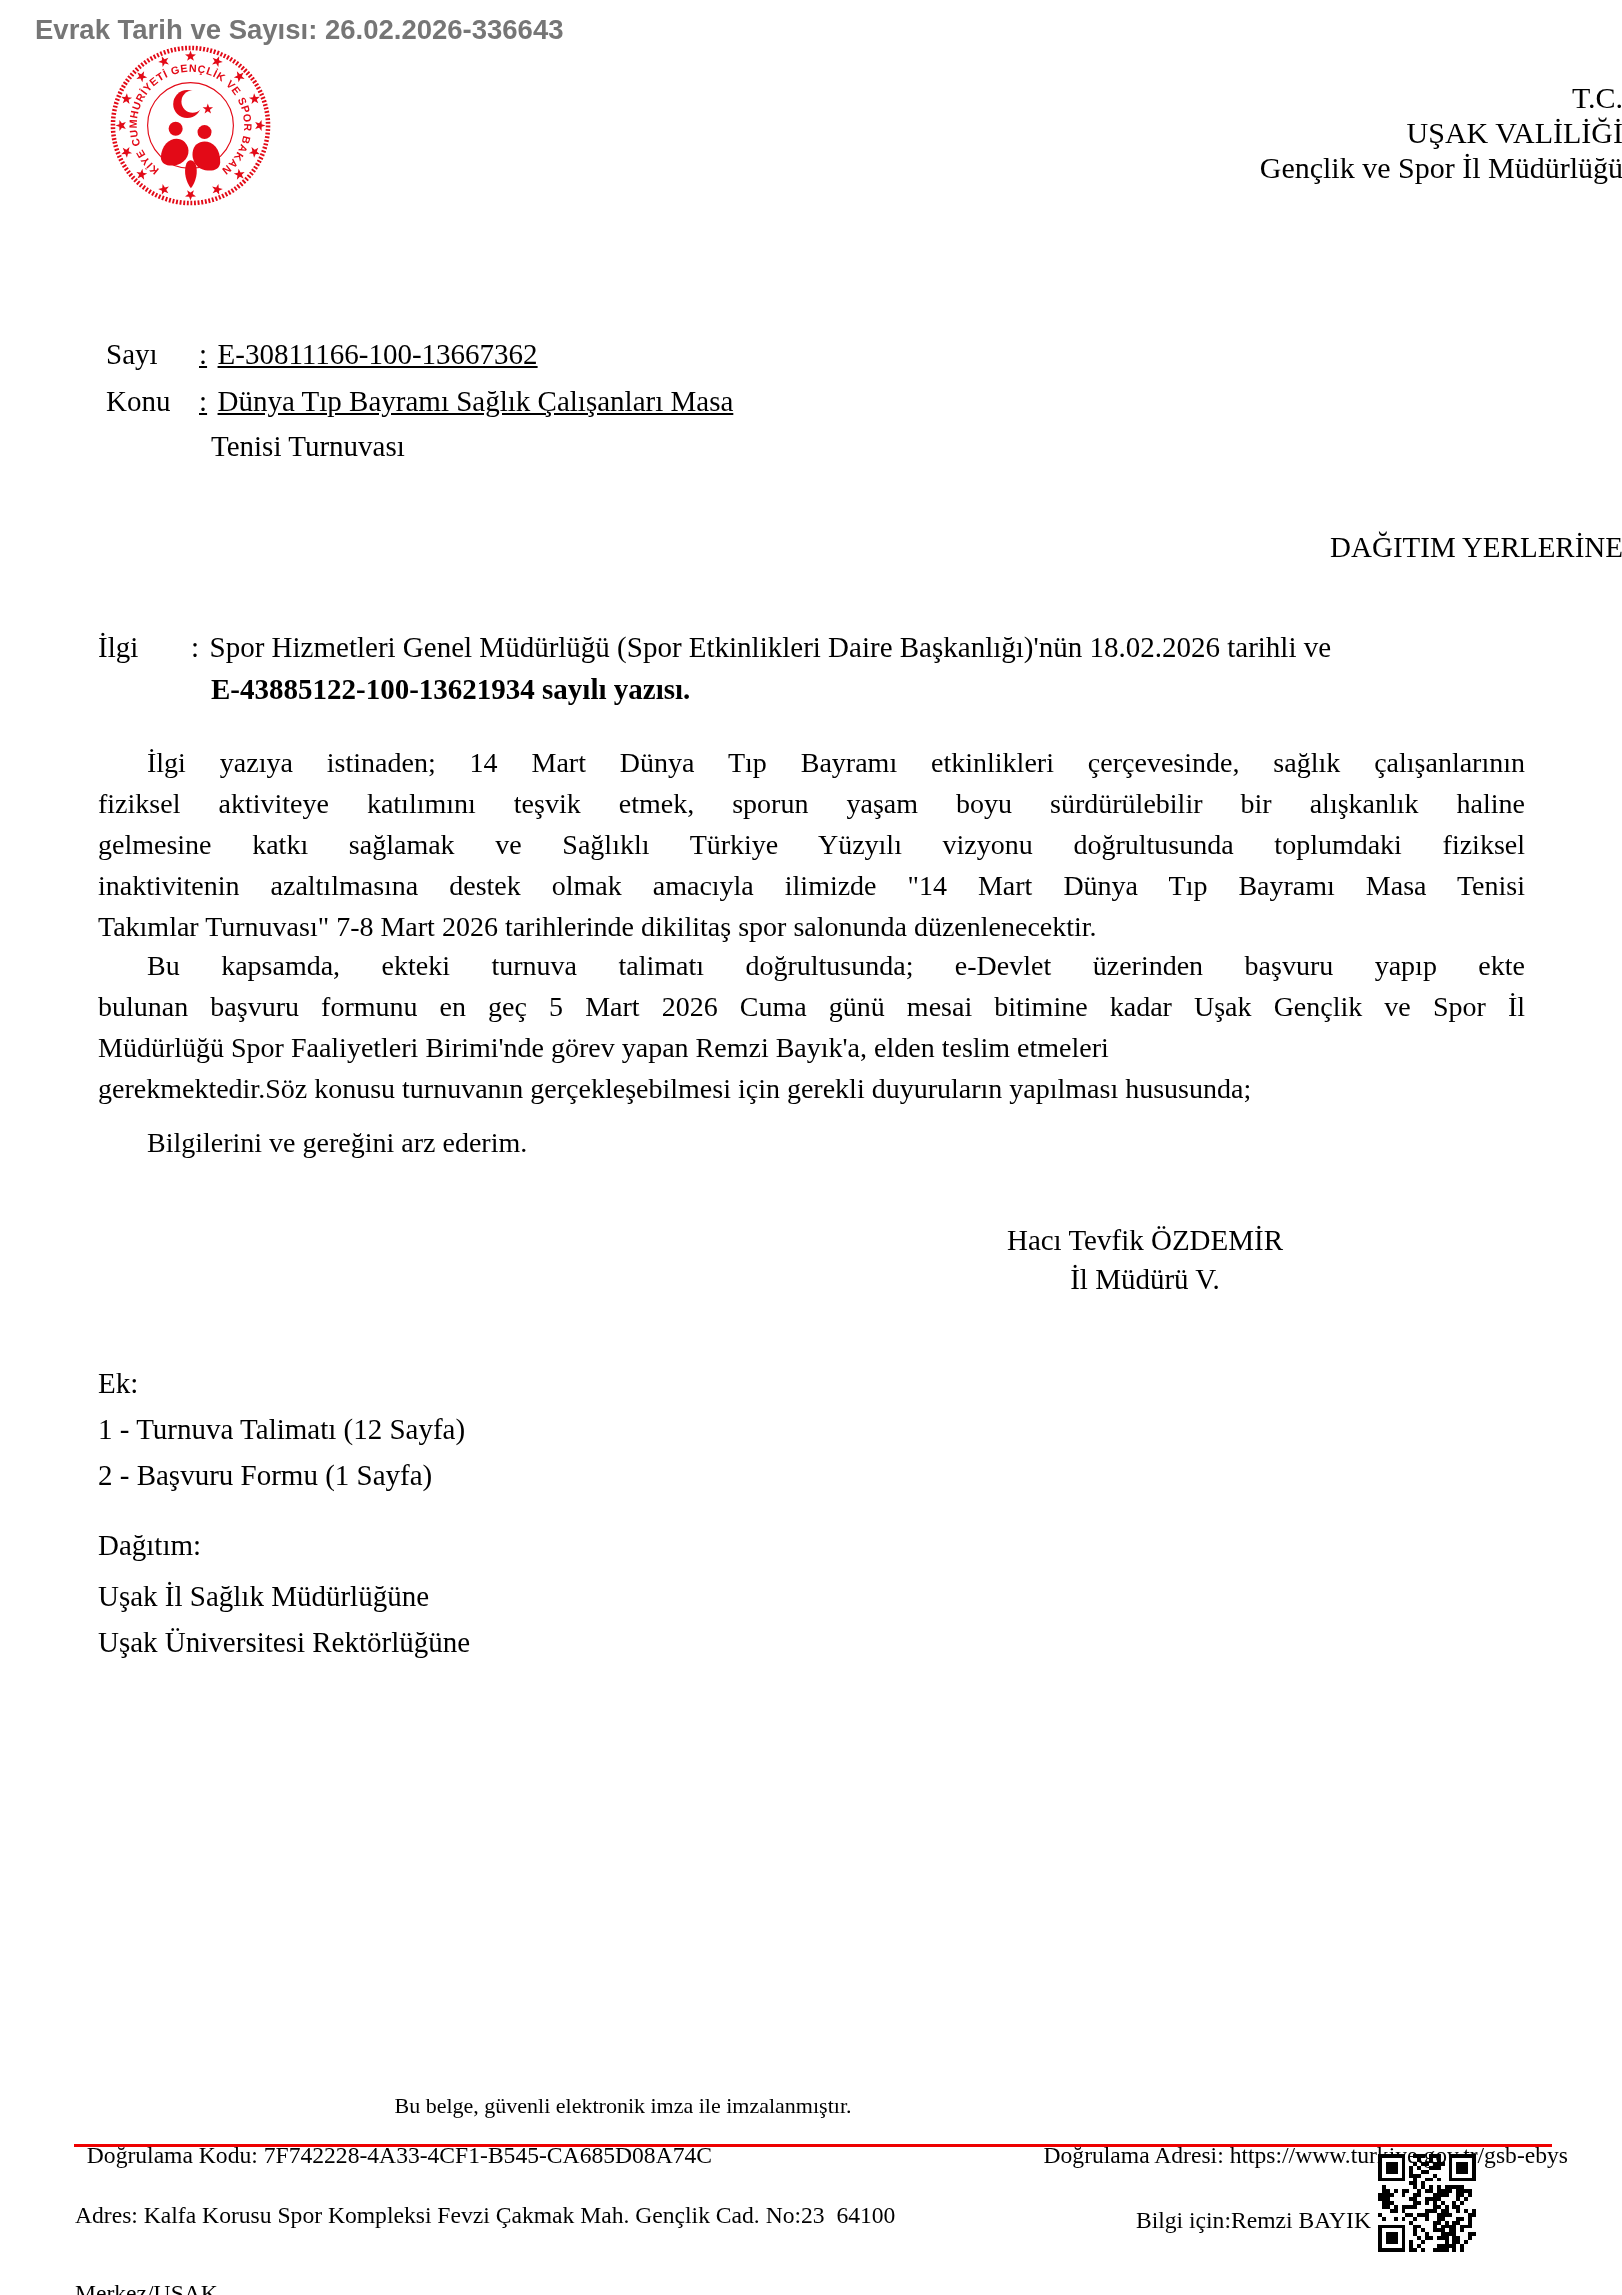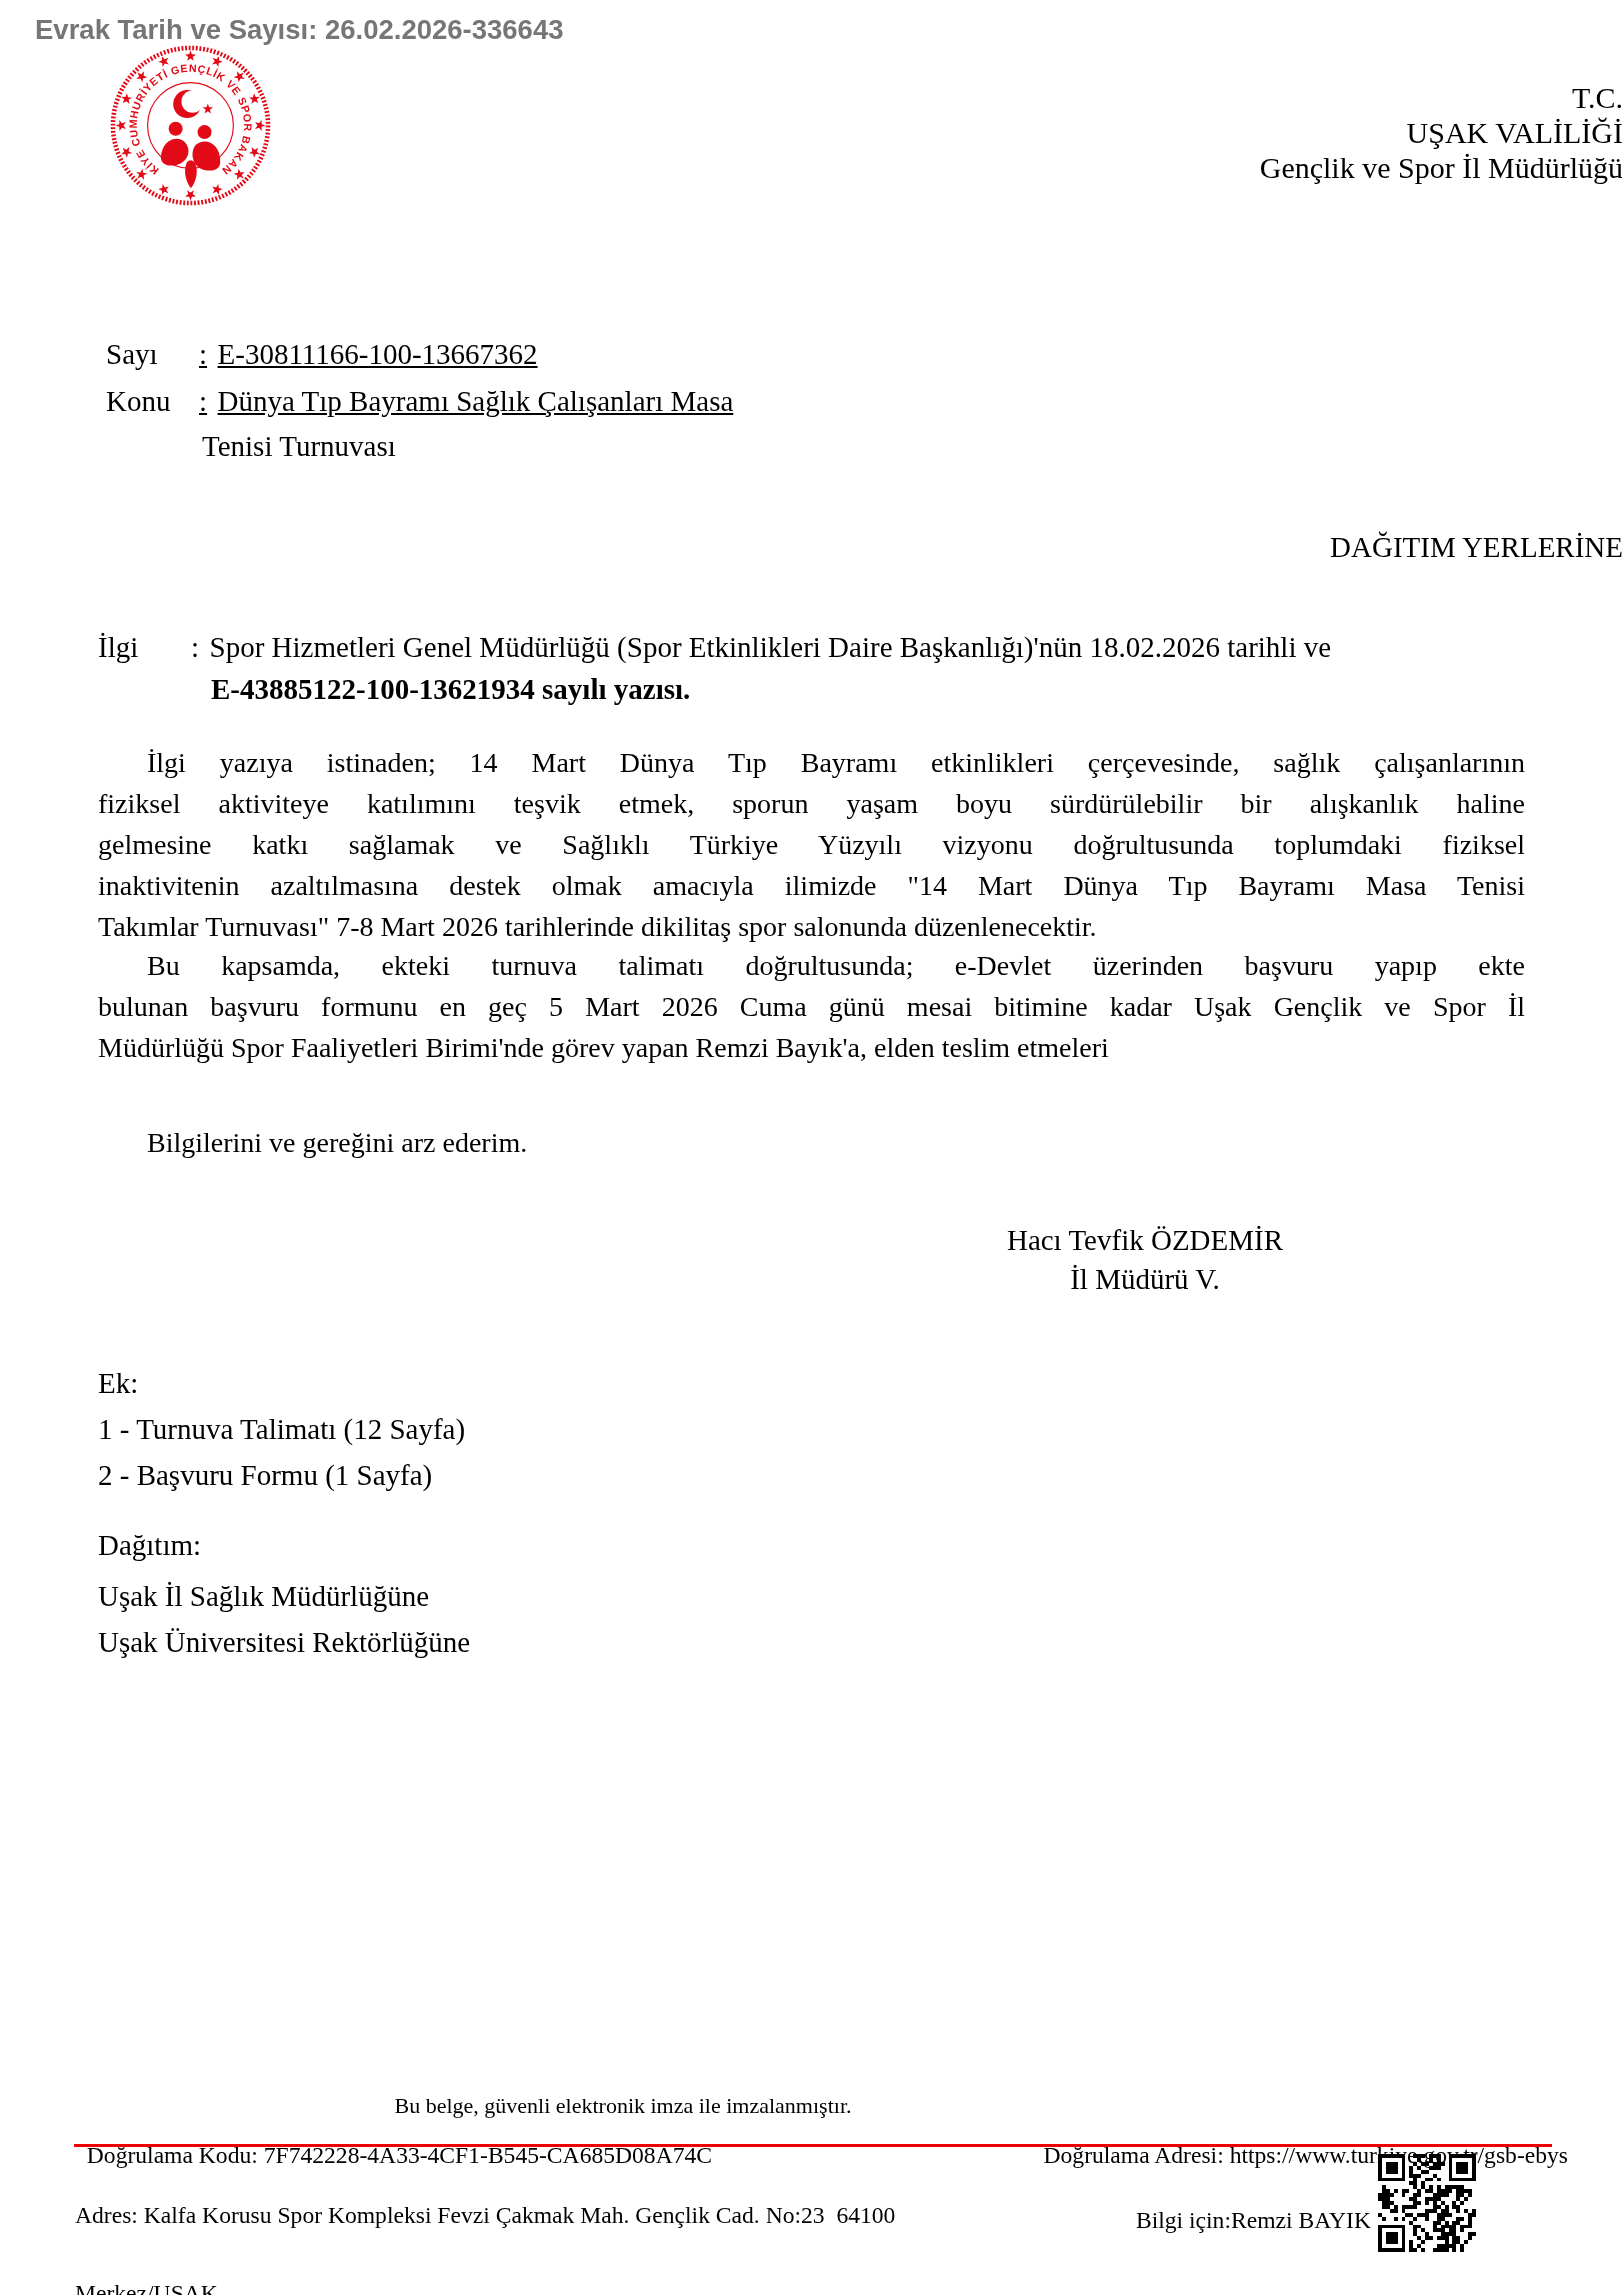--- a/index.html
+++ b/index.html
@@ -21,21 +21,21 @@
   #seal{left:108px;top:43px;width:165px;height:165px;}
 
   
   #letterhead{left:0;right:0;top:80px;text-align:right;font-size:30px;line-height:35px;}
 
   
   #meta{left:98px;top:338px;font-size:29px;}
   #meta .row{position:absolute;left:8px;white-space:nowrap;text-decoration:underline;}
   .lbl{display:inline-block;width:93px;}
   .val{margin-left:10.5px;}
-  #konu-line2{position:absolute;left:104px;top:92px;white-space:nowrap;}
+  #konu-line2{position:absolute;left:113px;top:92px;white-space:nowrap;}
 
   #recipient{left:0;right:0;top:531px;text-align:right;font-size:29px;}
 
   
   #ilgi{left:98px;top:631px;font-size:29px;}
   #ilgi .row{position:absolute;left:0;white-space:nowrap;}
   #ilgi-line2{position:absolute;left:113px;top:42px;white-space:nowrap;font-weight:bold;}
 
   
   .para{width:1427px;font-size:28px;line-height:41px;}
@@ -139,20 +139,21 @@
     <div class="line">İlgi yazıya istinaden; 14 Mart Dünya Tıp Bayramı etkinlikleri çerçevesinde, sağlık çalışanlarının</div>
     <div class="line">fiziksel aktiviteye katılımını teşvik etmek, sporun yaşam boyu sürdürülebilir bir alışkanlık haline</div>
     <div class="line">gelmesine katkı sağlamak ve Sağlıklı Türkiye Yüzyılı vizyonu doğrultusunda toplumdaki fiziksel</div>
     <div class="line">inaktivitenin azaltılmasına destek olmak amacıyla ilimizde "14 Mart Dünya Tıp Bayramı Masa Tenisi</div>
     <div class="line">Takımlar Turnuvası" 7-8 Mart 2026 tarihlerinde dikilitaş spor salonunda düzenlenecektir.</div>
   </div>
 <div class="abs para" id="para2">
     <div class="line">Bu kapsamda, ekteki turnuva talimatı doğrultusunda; e-Devlet üzerinden başvuru yapıp ekte</div>
     <div class="line">bulunan başvuru formunu en geç 5 Mart 2026 Cuma günü mesai bitimine kadar Uşak Gençlik ve Spor İl</div>
     <div class="line">Müdürlüğü Spor Faaliyetleri Birimi'nde görev yapan Remzi Bayık'a, elden teslim etmeleri</div>
+    <div class="line">gerekmektedir.Söz konusu turnuvanın gerçekleşebilmesi için gerekli duyuruların yapılması hususunda;</div>
   </div>
 <div class="abs" id="closing">Bilgilerini ve gereğini arz ederim.</div>
 
 <div class="abs" id="signature">
   <div>Hacı Tevfik ÖZDEMİR</div>
   <div>İl Müdürü V.</div>
 </div>
 
 <div class="abs" id="ek">
   <div>Ek:</div>

